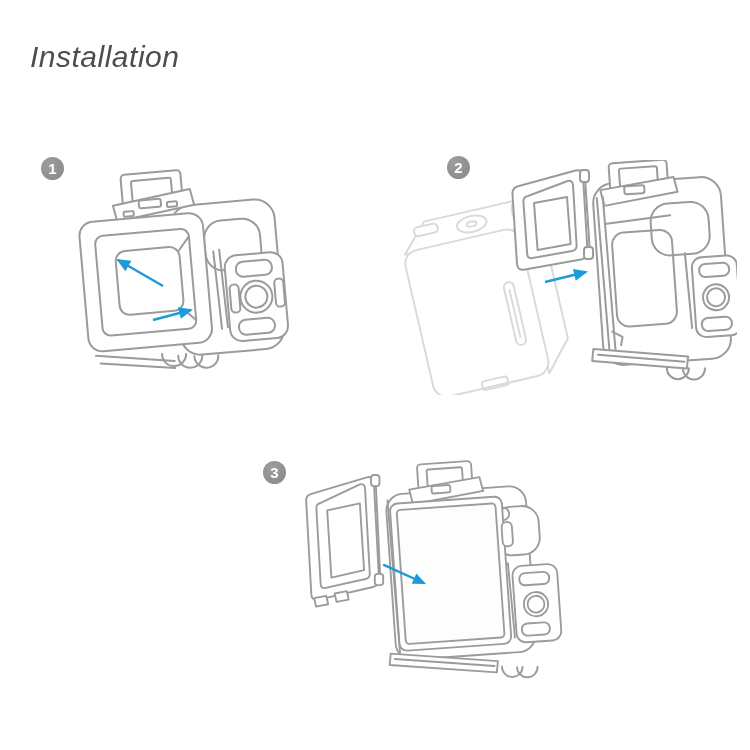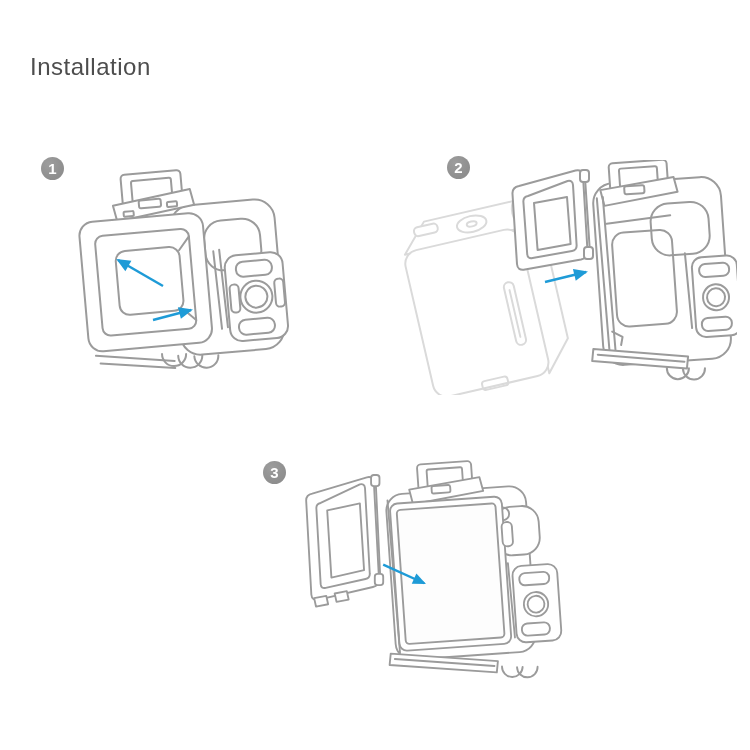--- a/index.html
+++ b/index.html
@@ -7,22 +7,22 @@
     --badge:#8E8E8E; --title:#4D4D4D; --bg:#FFFFFF;
   }
   *{box-sizing:border-box;}
   html,body{margin:0;padding:0;}
   body{
     width:750px;height:750px;background:var(--bg);
     font-family:"Liberation Sans", sans-serif;
     position:relative;overflow:hidden;
   }
   .page-title{
-    position:absolute;left:30px;top:53px;
-    font-size:24px;color:var(--title);letter-spacing:.5px;
+    position:absolute;left:30px;top:40px;
+    font-size:30px;color:var(--title);letter-spacing:.5px;font-style:italic;
   }
   .badge{
     position:absolute;width:23px;height:23px;border-radius:50%;
     background:radial-gradient(circle at 35% 30%, #9d9d9d 0%, var(--badge) 70%);
     color:#fff;font-size:15px;font-weight:bold;
     display:flex;align-items:center;justify-content:center;
     line-height:1;
   }
   .step-art{position:absolute;}
   

